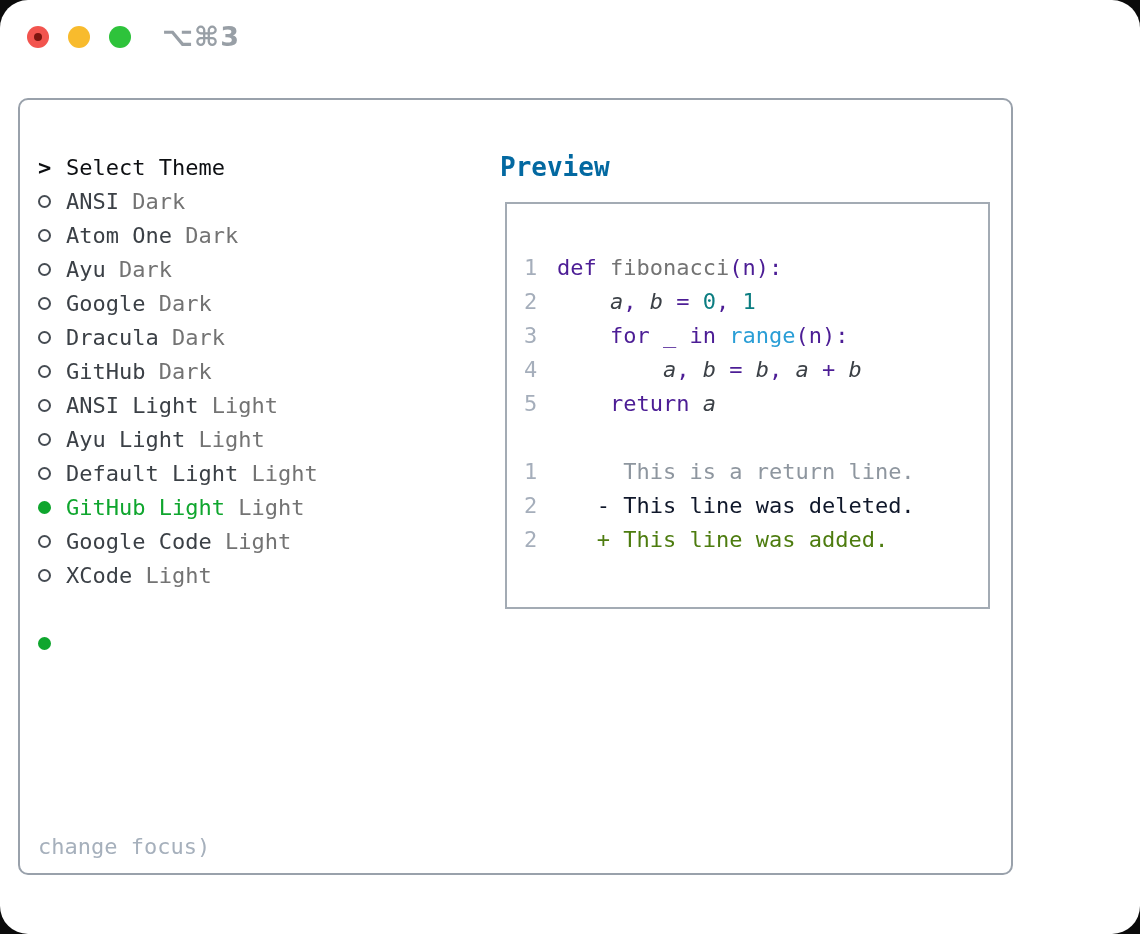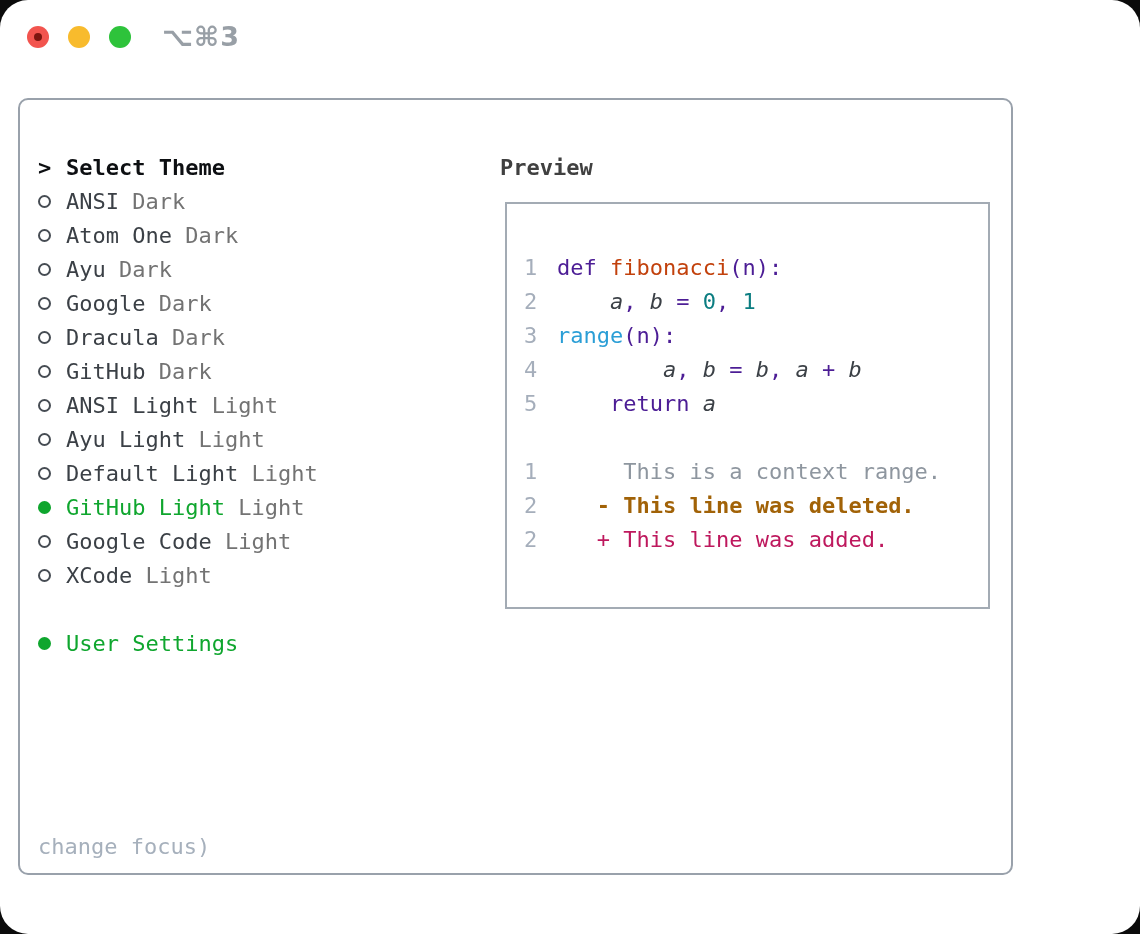--- a/index.html
+++ b/index.html
@@ -23,44 +23,44 @@
       border:2px solid #99a1ab;border-radius:10px;background:#fff;box-sizing:border-box;}
 
   
   .row{height:34px;display:flex;align-items:center;font-size:22px;color:#3b4046;
       white-space:pre;}
   .bullet-col{width:28px;display:flex;align-items:center;}
   .bullet{width:13px;height:13px;border-radius:50%;border:2px solid #464c53;
       box-sizing:border-box;background:transparent;}
   .bullet.sel{border-color:#0fa62e;background:#0fa62e;}
   .prompt{width:28px;font-weight:bold;color:#0d0f12;}
-  .hdr{font-weight:bold;color:#0d0f12;}
+  .hdr{font-weight:normal;color:#0d0f12;}
   .tag{color:#737373;}
   .green{color:#0fa62e;}
   #theme-list{position:absolute;left:38px;top:150px;}
   #apply-block{position:absolute;left:38px;top:626px;}
   #hint{position:absolute;left:38px;top:762px;font-size:22px;line-height:34px;
       color:#a6b0bc;white-space:pre;}
 
   
   #preview-header{position:absolute;left:500px;top:150px;height:34px;display:flex;
-      align-items:center;font-size:22px;font-weight:bold;color:#404040;}
+      align-items:center;font-size:26px;font-weight:bold;color:#0369a1;}
   .preview-box{position:absolute;left:505px;top:202px;width:485px;height:407px;
       border:2px solid #a3abb4;background:#fff;box-sizing:border-box;}
   #code{position:absolute;left:524px;top:250px;}
   .cl{height:34px;display:flex;align-items:center;font-size:22px;white-space:pre;}
   .ln{display:inline-block;width:33px;color:#a5aebb;}
   .tok-plain{color:#4c1d95;}
-  .tok-func{color:#c2410c;}
+  .tok-func{color:#737373;}
   .tok-num{color:#0b7d81;}
   .tok-builtin{color:#2a9ed6;}
   .tok-var{color:#3b4046;font-style:italic;}
   .tok-ctx{color:#8e969f;}
-  .tok-del{color:#a16207;font-weight:bold;}
-  .tok-add{color:#be185d;}
+  .tok-del{color:#0f172a;}
+  .tok-add{color:#4d7c0f;}
 </style>
 </head>
 <body>
 
 <div class="screen">
 
   <div class="traffic">
     <div class="tl tl-red"></div>
     <div class="tl tl-yellow"></div>
     <div class="tl tl-green"></div>
@@ -83,35 +83,35 @@
       <div class="row"><span class="bullet-col"><span class="bullet"></span></span><span class="">ANSI Light</span><span class="tag"> Light</span></div>
       <div class="row"><span class="bullet-col"><span class="bullet"></span></span><span class="">Ayu Light</span><span class="tag"> Light</span></div>
       <div class="row"><span class="bullet-col"><span class="bullet"></span></span><span class="">Default Light</span><span class="tag"> Light</span></div>
       <div class="row"><span class="bullet-col"><span class="bullet sel"></span></span><span class="green">GitHub Light</span><span class="tag"> Light</span></div>
       <div class="row"><span class="bullet-col"><span class="bullet"></span></span><span class="">Google Code</span><span class="tag"> Light</span></div>
       <div class="row"><span class="bullet-col"><span class="bullet"></span></span><span class="">XCode</span><span class="tag"> Light</span></div>
     </div>
 
   <div id="apply-block">
 
-  <div class="row"><span class="bullet-col"><span class="bullet sel"></span></span><span class="green">User Settings</span></div>
+  <div class="row"><span class="bullet-col"><span class="bullet sel"></span></span></div>
     </div>
 
   <div id="hint">
     <div>change focus)</div>
   </div>
 
   <div id="preview-header">Preview</div>
   <div class="preview-box"></div>
   <div id="code">
 
   <div class="cl"><span class="ln">1</span><span class="tok-plain">def </span><span class="tok-func">fibonacci</span><span class="tok-plain">(n):</span></div>
       <div class="cl"><span class="ln">2</span><span class="tok-plain">    </span><span class="tok-var">a</span><span class="tok-plain">, </span><span class="tok-var">b</span><span class="tok-plain"> = </span><span class="tok-num">0</span><span class="tok-plain">, </span><span class="tok-num">1</span></div>
-      <div class="cl"><span class="ln">3</span><span class="tok-builtin">range</span><span class="tok-plain">(n):</span></div>
+      <div class="cl"><span class="ln">3</span><span class="tok-plain">    for _ in </span><span class="tok-builtin">range</span><span class="tok-plain">(n):</span></div>
       <div class="cl"><span class="ln">4</span><span class="tok-plain">        </span><span class="tok-var">a</span><span class="tok-plain">, </span><span class="tok-var">b</span><span class="tok-plain"> = </span><span class="tok-var">b</span><span class="tok-plain">, </span><span class="tok-var">a</span><span class="tok-plain"> + </span><span class="tok-var">b</span></div>
       <div class="cl"><span class="ln">5</span><span class="tok-plain">    return </span><span class="tok-var">a</span></div>
       <div class="cl"><span class="ln"></span></div>
-      <div class="cl"><span class="ln">1</span><span class="tok-ctx">     This is a context range.</span></div>
+      <div class="cl"><span class="ln">1</span><span class="tok-ctx">     This is a return line.</span></div>
       <div class="cl"><span class="ln">2</span><span class="tok-del">   - This line was deleted.</span></div>
       <div class="cl"><span class="ln">2</span><span class="tok-add">   + This line was added.</span></div>
     </div>
 
 </div>
 
 </body></html>

